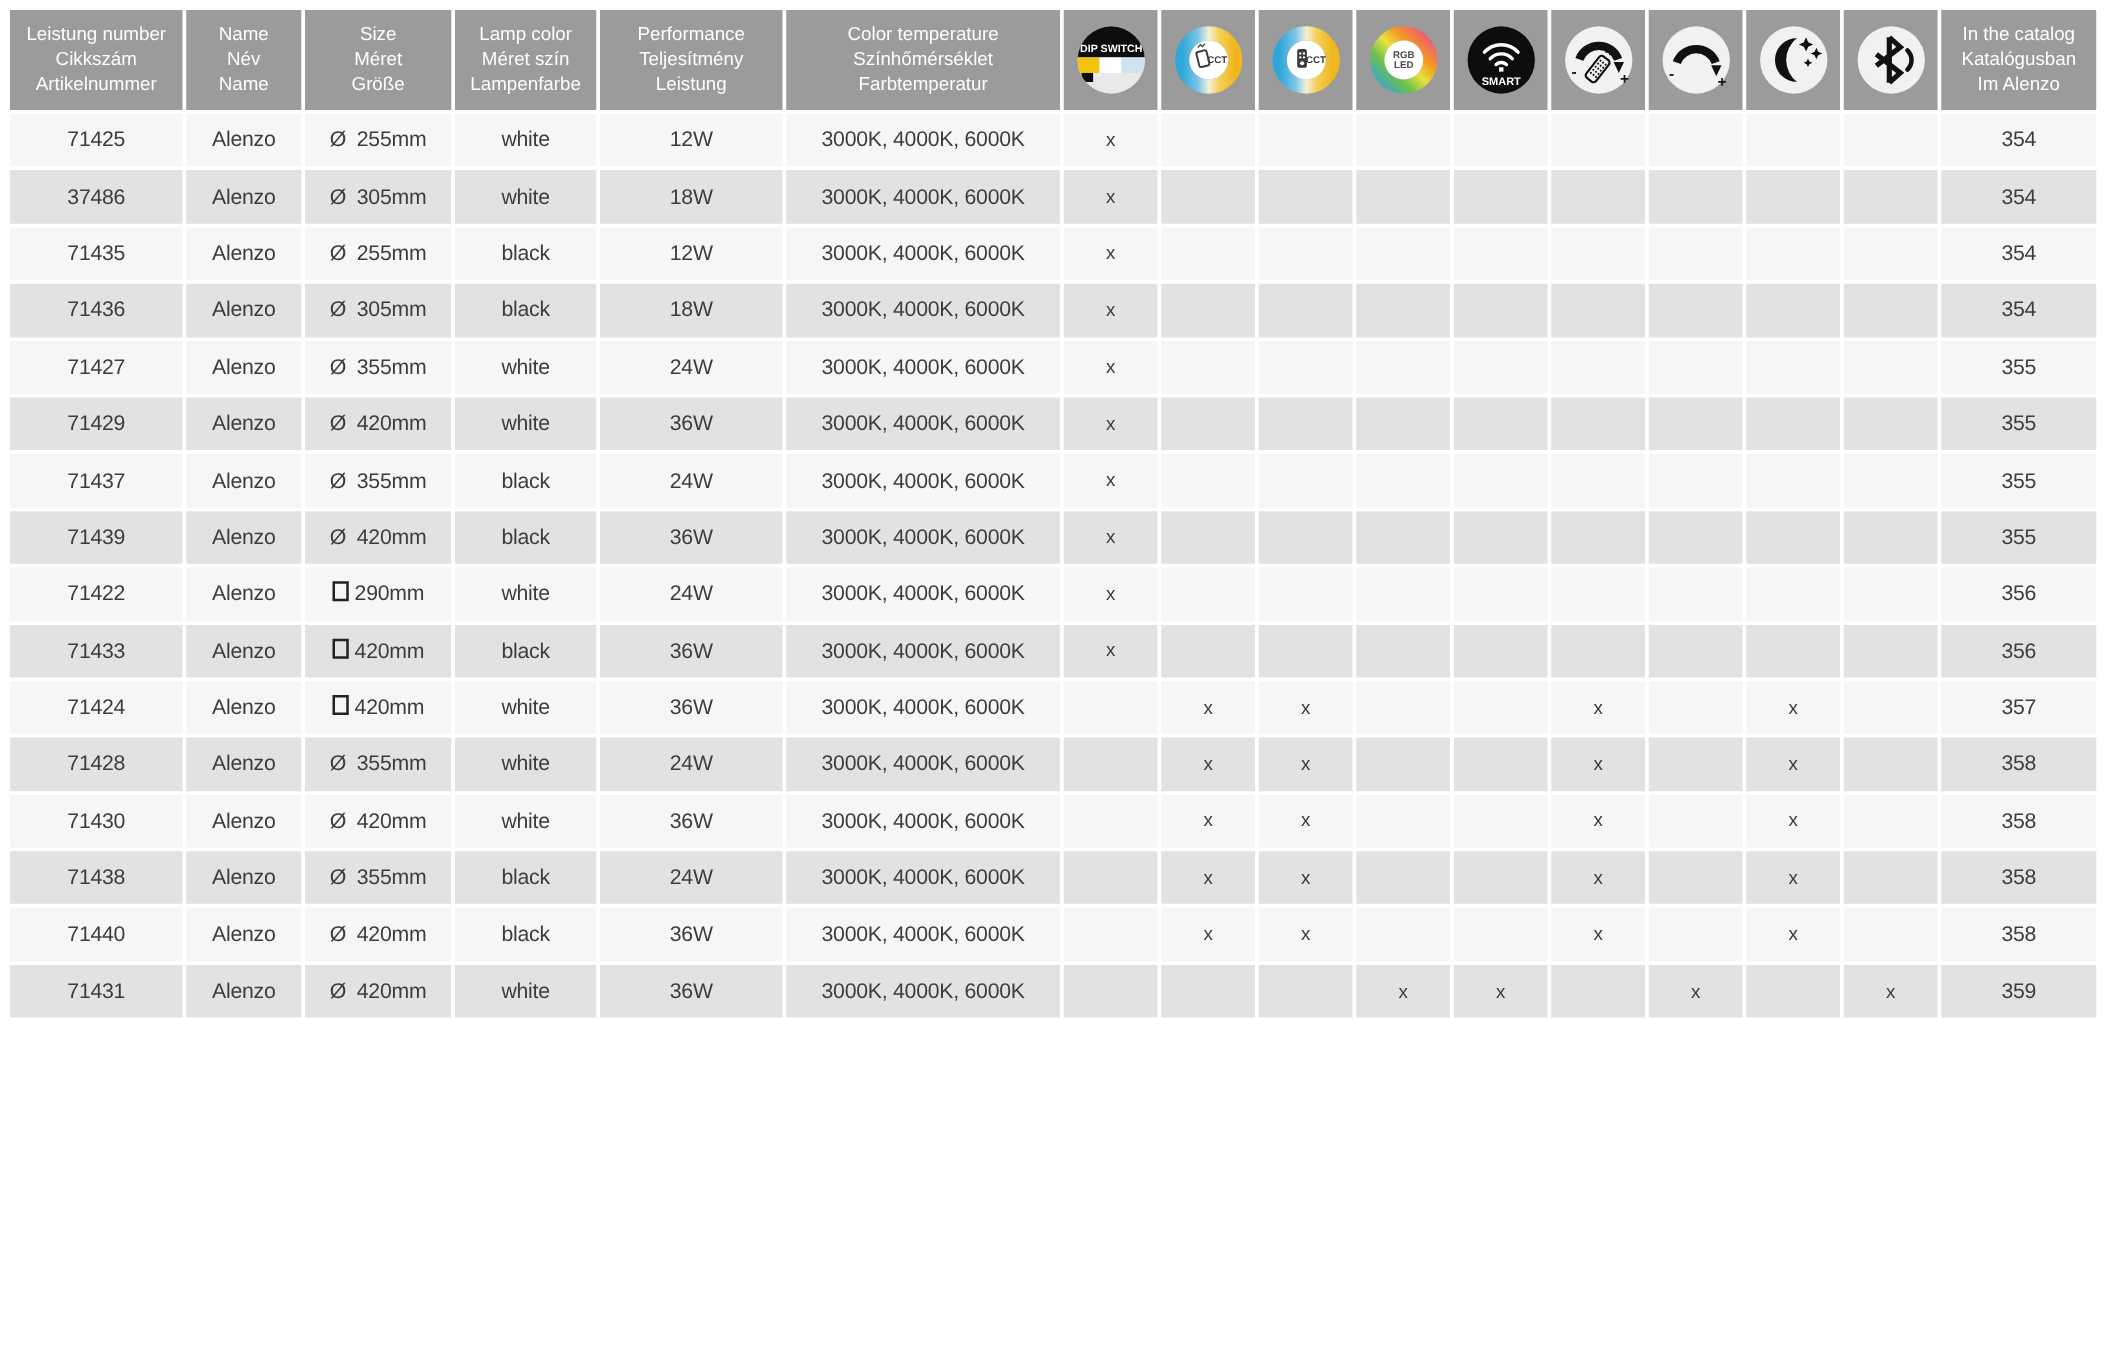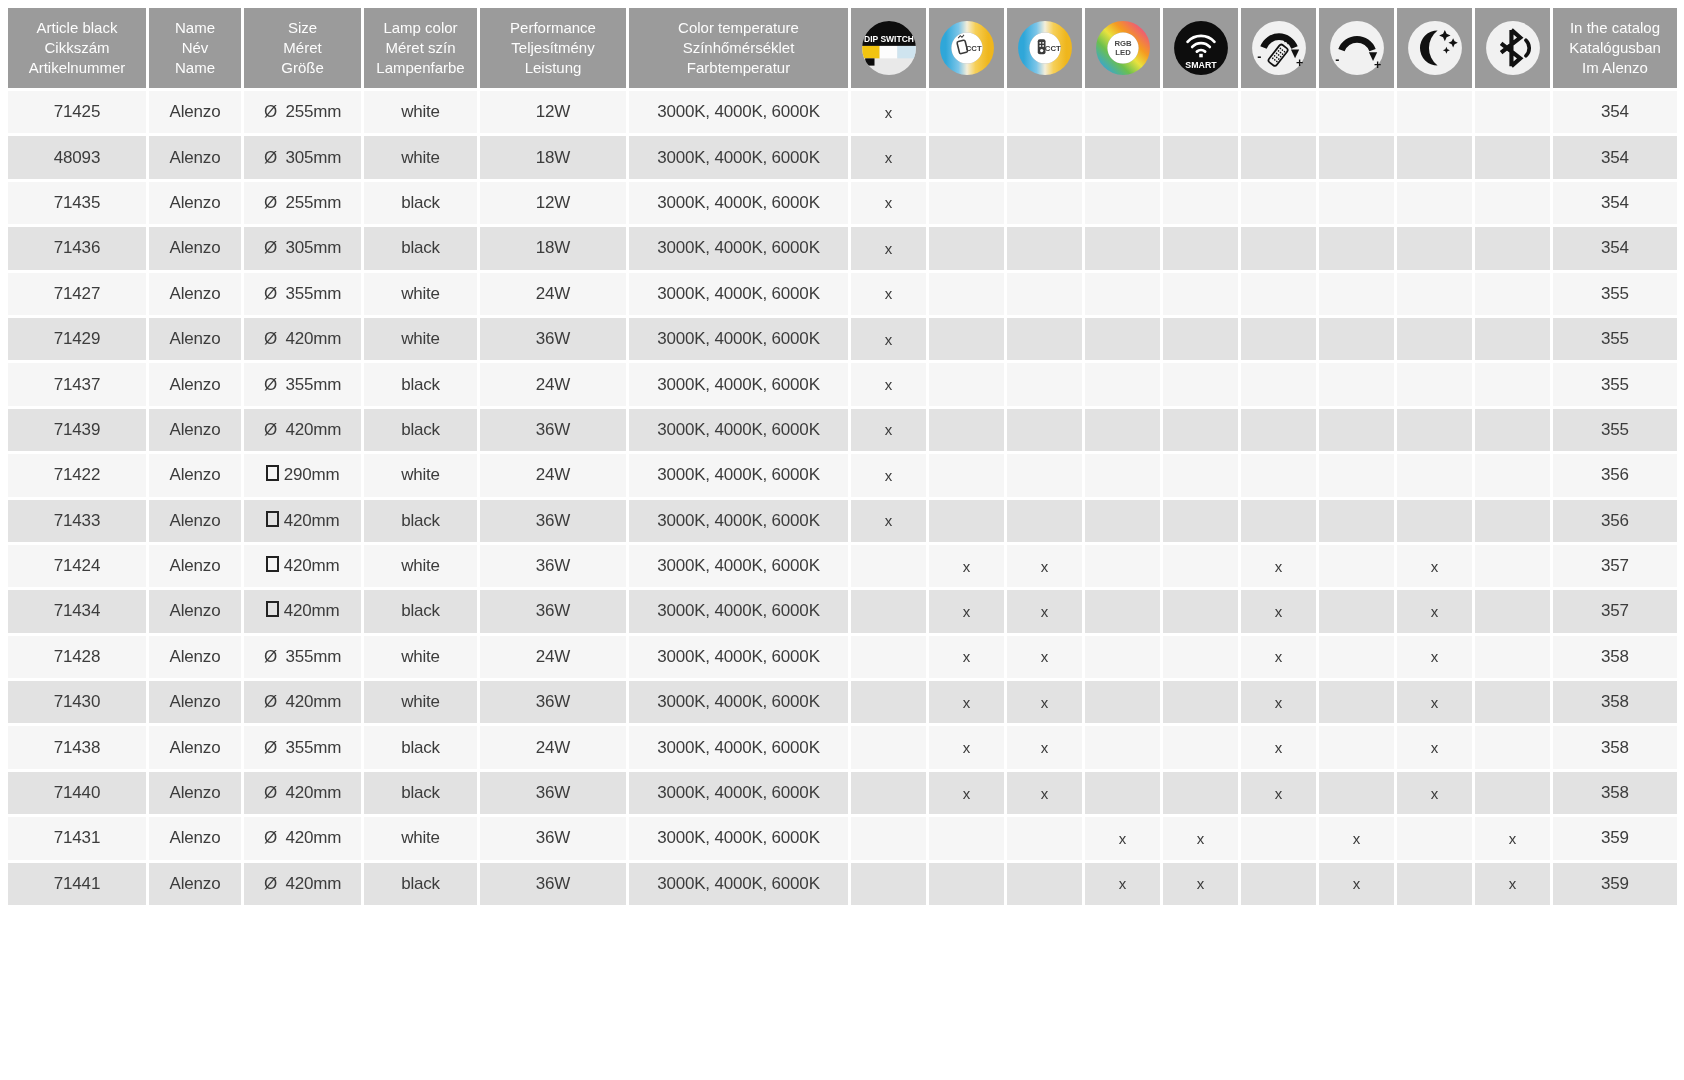--- a/index.html
+++ b/index.html
@@ -37,21 +37,21 @@
   <col style="width:75px">
         <col style="width:75px">
         <col style="width:75px">
         <col style="width:75px">
         <col style="width:75px">
   <col style="width:124px">
 </colgroup>
 <thead>
 <tr>
   <th>
-    <div class="hline">Article black</div>
+    <div class="hline">Leistung number</div>
     <div class="hline">Cikkszám</div>
     <div class="hline">Artikelnummer</div>
   </th>
   <th>
     <div class="hline">Name</div>
     <div class="hline">Név</div>
     <div class="hline">Name</div>
   </th>
   <th>
     <div class="hline">Size</div>
@@ -233,21 +233,21 @@
           <td class="mark"></td>
           <td class="mark"></td>
           <td class="mark"></td>
           <td class="mark"></td>
           <td class="mark"></td>
           <td class="mark"></td>
           <td class="mark"></td>
           <td class="pagecell">354</td>
         </tr>
         <tr>
-          <td>48093</td>
+          <td>37486</td>
           <td>Alenzo</td>
           <td><span class="dia">Ø </span><span>305mm</span></td>
           <td>white</td>
           <td>18W</td>
           <td>3000K, 4000K, 6000K</td>
           <td class="mark">x</td>
           <td class="mark"></td>
           <td class="mark"></td>
           <td class="mark"></td>
           <td class="mark"></td>
@@ -413,38 +413,20 @@
           <td class="mark">x</td>
           <td class="mark"></td>
           <td class="mark"></td>
           <td class="mark">x</td>
           <td class="mark"></td>
           <td class="mark">x</td>
           <td class="mark"></td>
           <td class="pagecell">357</td>
         </tr>
         <tr>
-          <td>71434</td>
-          <td>Alenzo</td>
-          <td><span class="sq"></span><span>420mm</span></td>
-          <td>black</td>
-          <td>36W</td>
-          <td>3000K, 4000K, 6000K</td>
-          <td class="mark"></td>
-          <td class="mark">x</td>
-          <td class="mark">x</td>
-          <td class="mark"></td>
-          <td class="mark"></td>
-          <td class="mark">x</td>
-          <td class="mark"></td>
-          <td class="mark">x</td>
-          <td class="mark"></td>
-          <td class="pagecell">357</td>
-        </tr>
-        <tr>
           <td>71428</td>
           <td>Alenzo</td>
           <td><span class="dia">Ø </span><span>355mm</span></td>
           <td>white</td>
           <td>24W</td>
           <td>3000K, 4000K, 6000K</td>
           <td class="mark"></td>
           <td class="mark">x</td>
           <td class="mark">x</td>
           <td class="mark"></td>
@@ -507,38 +489,20 @@
           <td class="mark"></td>
           <td class="mark">x</td>
           <td class="mark"></td>
           <td class="pagecell">358</td>
         </tr>
         <tr>
           <td>71431</td>
           <td>Alenzo</td>
           <td><span class="dia">Ø </span><span>420mm</span></td>
           <td>white</td>
-          <td>36W</td>
-          <td>3000K, 4000K, 6000K</td>
-          <td class="mark"></td>
-          <td class="mark"></td>
-          <td class="mark"></td>
-          <td class="mark">x</td>
-          <td class="mark">x</td>
-          <td class="mark"></td>
-          <td class="mark">x</td>
-          <td class="mark"></td>
-          <td class="mark">x</td>
-          <td class="pagecell">359</td>
-        </tr>
-        <tr>
-          <td>71441</td>
-          <td>Alenzo</td>
-          <td><span class="dia">Ø </span><span>420mm</span></td>
-          <td>black</td>
           <td>36W</td>
           <td>3000K, 4000K, 6000K</td>
           <td class="mark"></td>
           <td class="mark"></td>
           <td class="mark"></td>
           <td class="mark">x</td>
           <td class="mark">x</td>
           <td class="mark"></td>
           <td class="mark">x</td>
           <td class="mark"></td>

